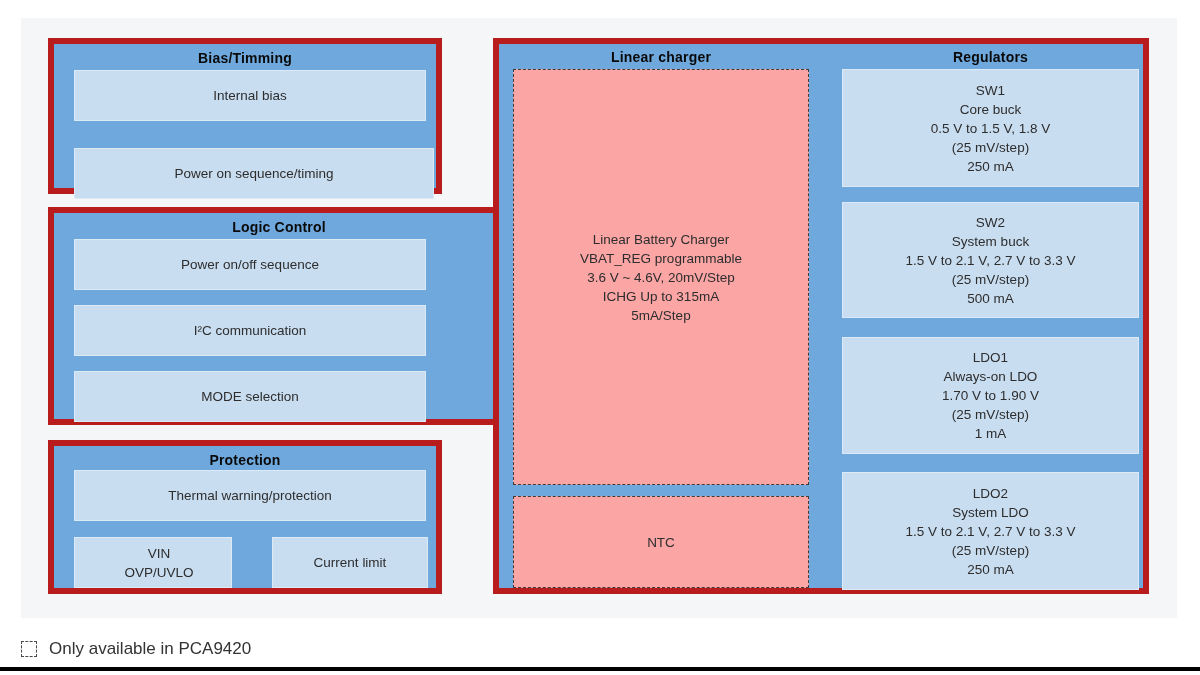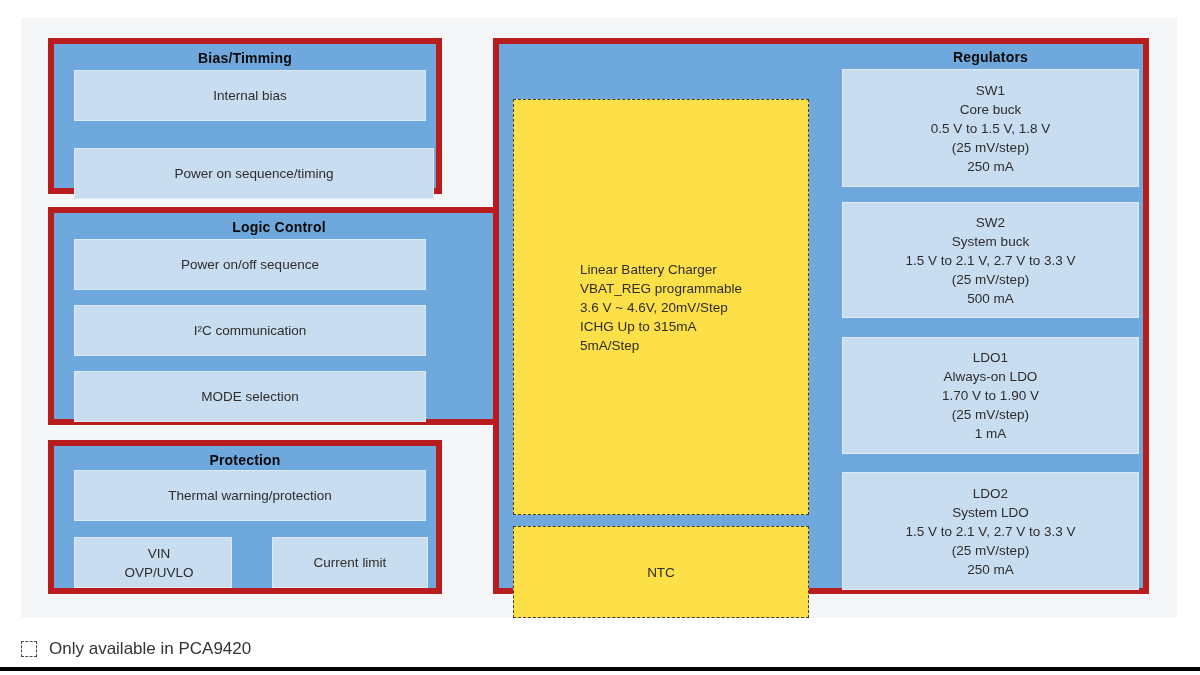--- a/index.html
+++ b/index.html
@@ -50,32 +50,31 @@
     align-items: center;
     justify-content: center;
     text-align: center;
     font-size: 13.5px;
     line-height: 19px;
     color: #2d2d2d;
     white-space: pre-line;
   }
   .dashedbox {
     position: absolute;
-    background: #fde047;
+    background: #fca5a5;
     border: 1.5px dashed #3c3c3c;
     box-sizing: border-box;
     display: flex;
     align-items: center;
     justify-content: center;
-    text-align: left;
+    text-align: center;
     font-size: 13.5px;
     line-height: 19px;
     color: #2d2d2d;
     white-space: pre-line;
-    margin-top: 30px;
   }
   .legend {
     position: absolute;
     left: 21px; top: 639px;
     display: flex;
     align-items: center;
     gap: 12px;
   }
   .legend-swatch {
     width: 16px; height: 16px;
@@ -116,20 +115,21 @@
     <div class="bluebox" style="left:27px; top:422px; width:394px; height:154px;">
       <div class="group-title">Protection</div>
       <div class="lightbox" style="left:20px; top:24px; width:352px; height:51px;">Thermal warning/protection</div>
       <div class="lightbox" style="left:20px; top:91px; width:158px; height:51px;padding-left:12px;">VIN
 OVP/UVLO</div>
       <div class="lightbox" style="left:218px; top:91px; width:156px; height:51px;">Current limit</div>
     </div>
 
     <div class="bluebox" style="left:472px; top:20px; width:656px; height:556px;">
 
+      <div class="section-title" style="left:14px; width:296px;">Linear charger</div>
       <div class="section-title" style="left:343px; width:297px;">Regulators</div>
 
       <div class="dashedbox" style="left:14px; top:25px; width:296px; height:416px;">Linear Battery Charger
 VBAT_REG programmable
 3.6 V ~ 4.6V, 20mV/Step
 ICHG Up to 315mA
 5mA/Step</div>
       <div class="dashedbox" style="left:14px; top:452px; width:296px; height:92px;">NTC</div>
 
       <div class="lightbox" style="left:343px; top:25px; width:297px; height:118px;">SW1

